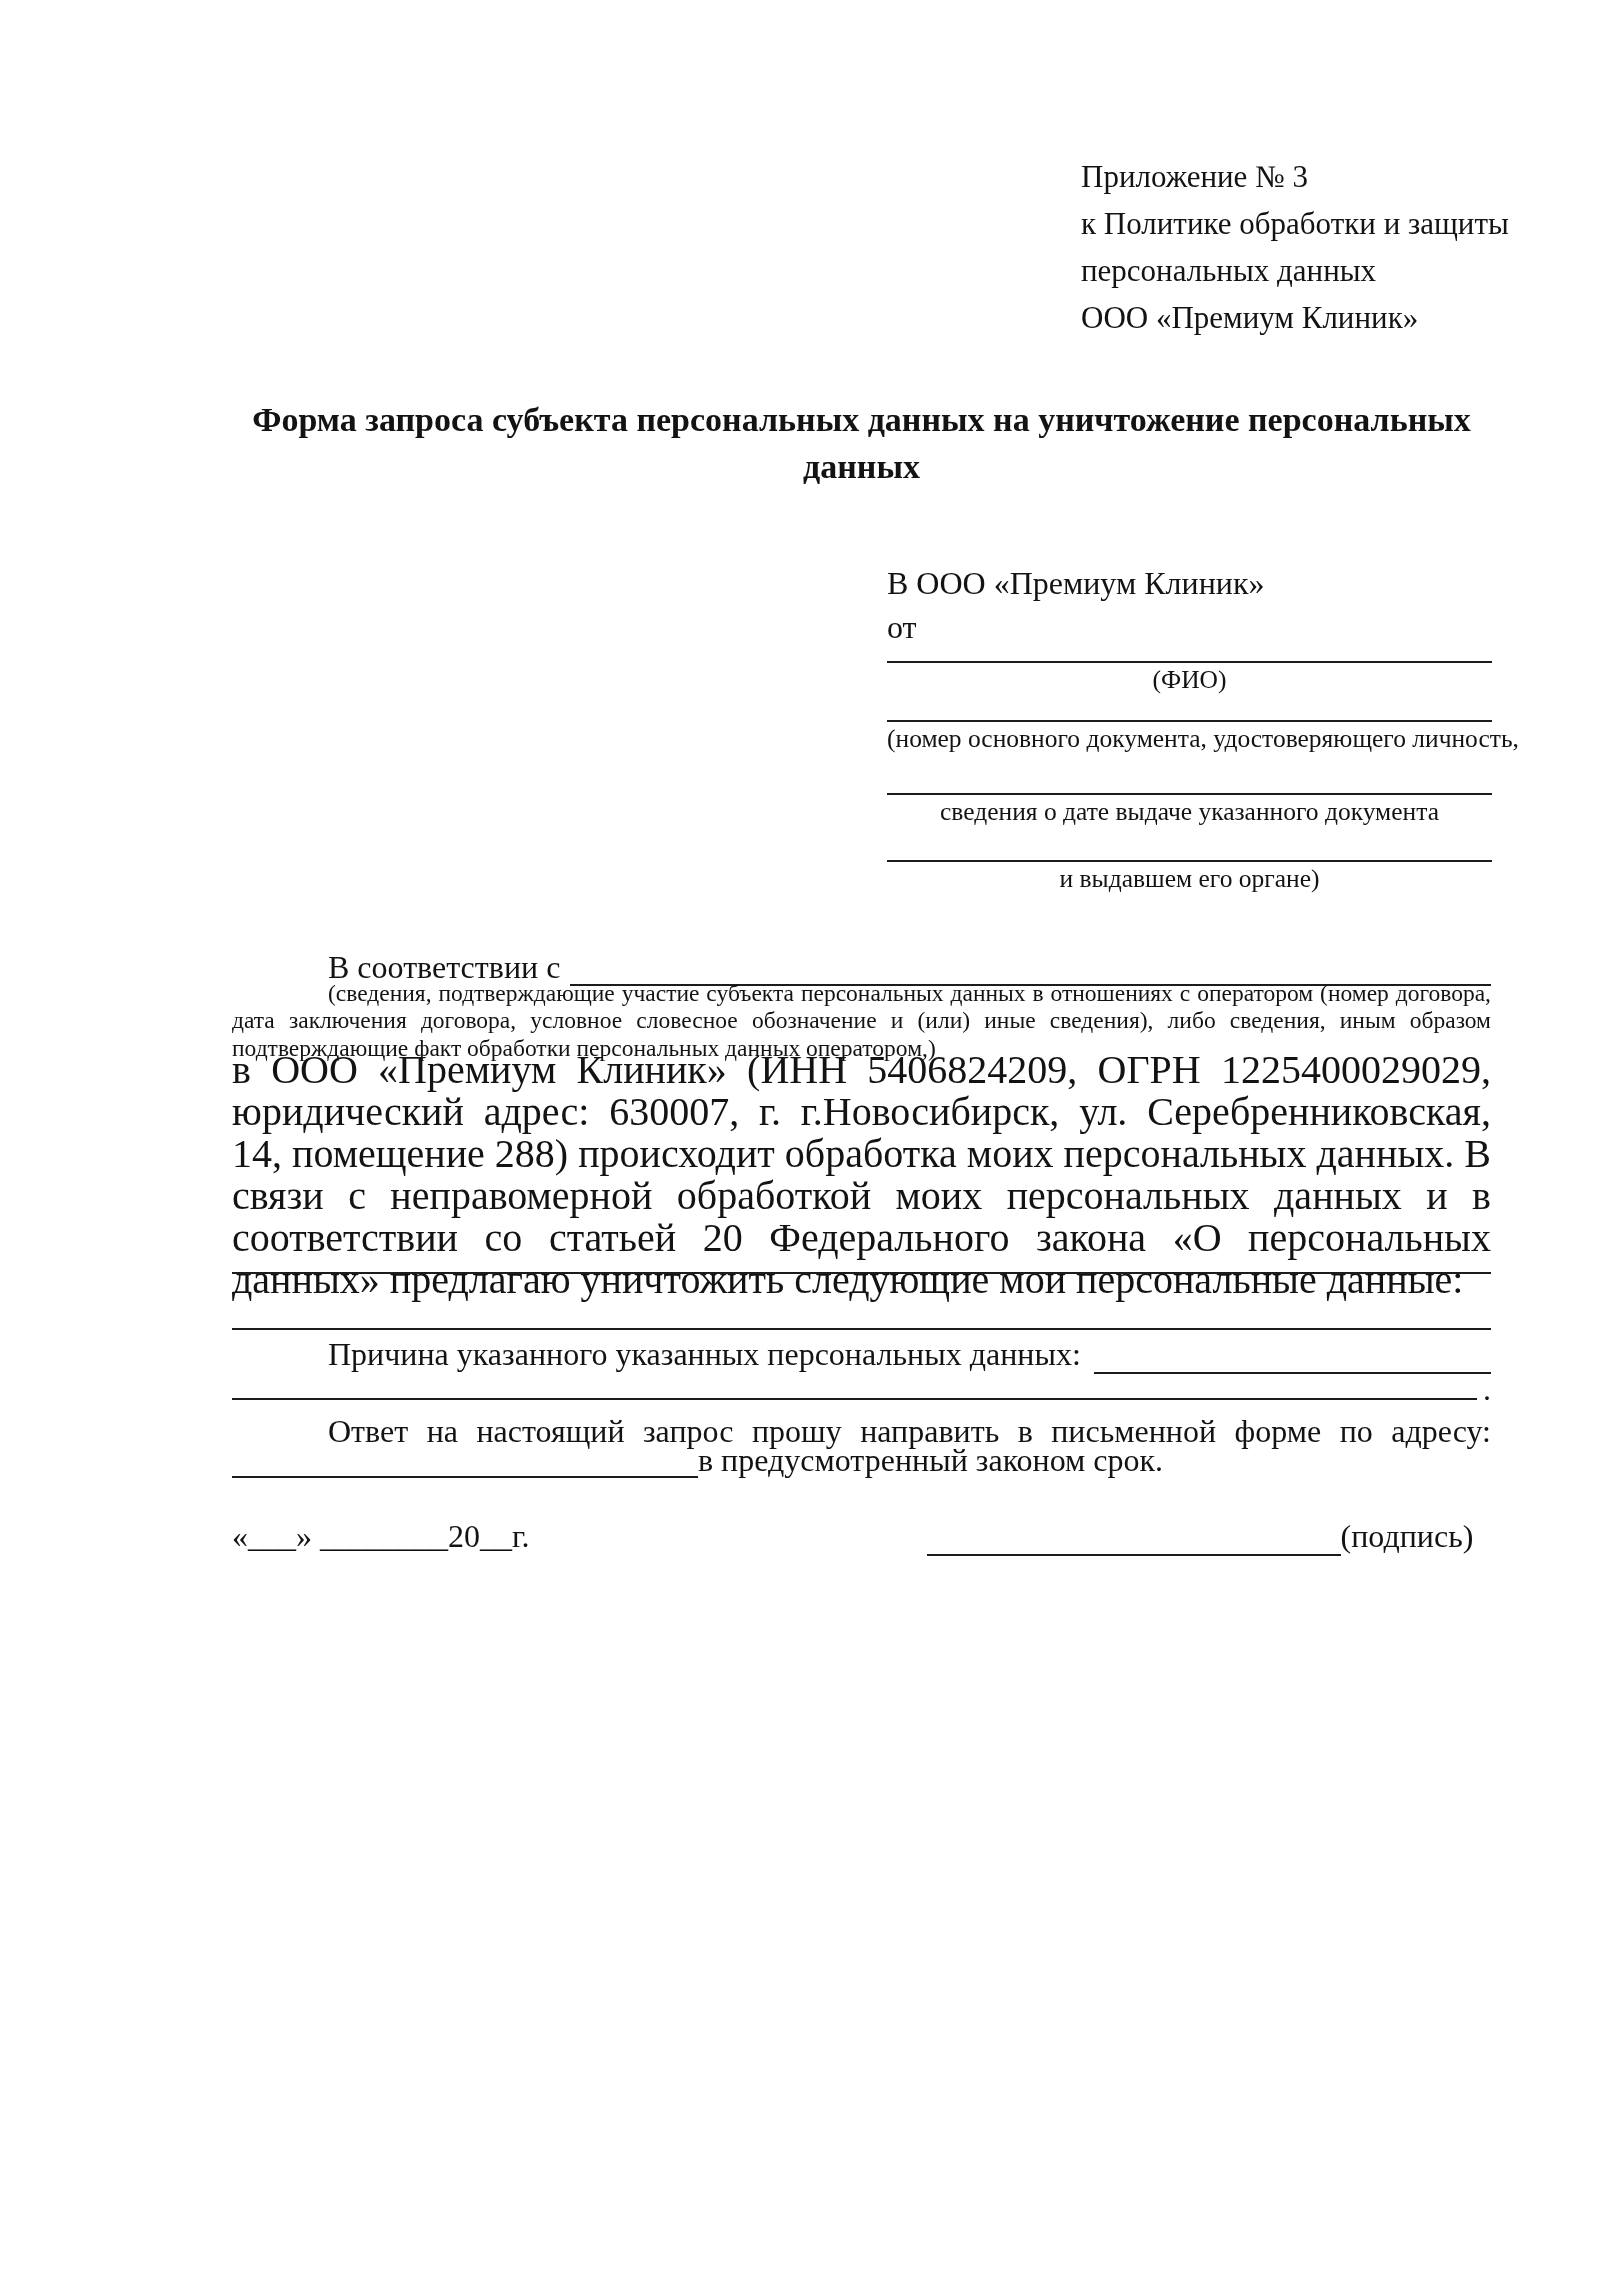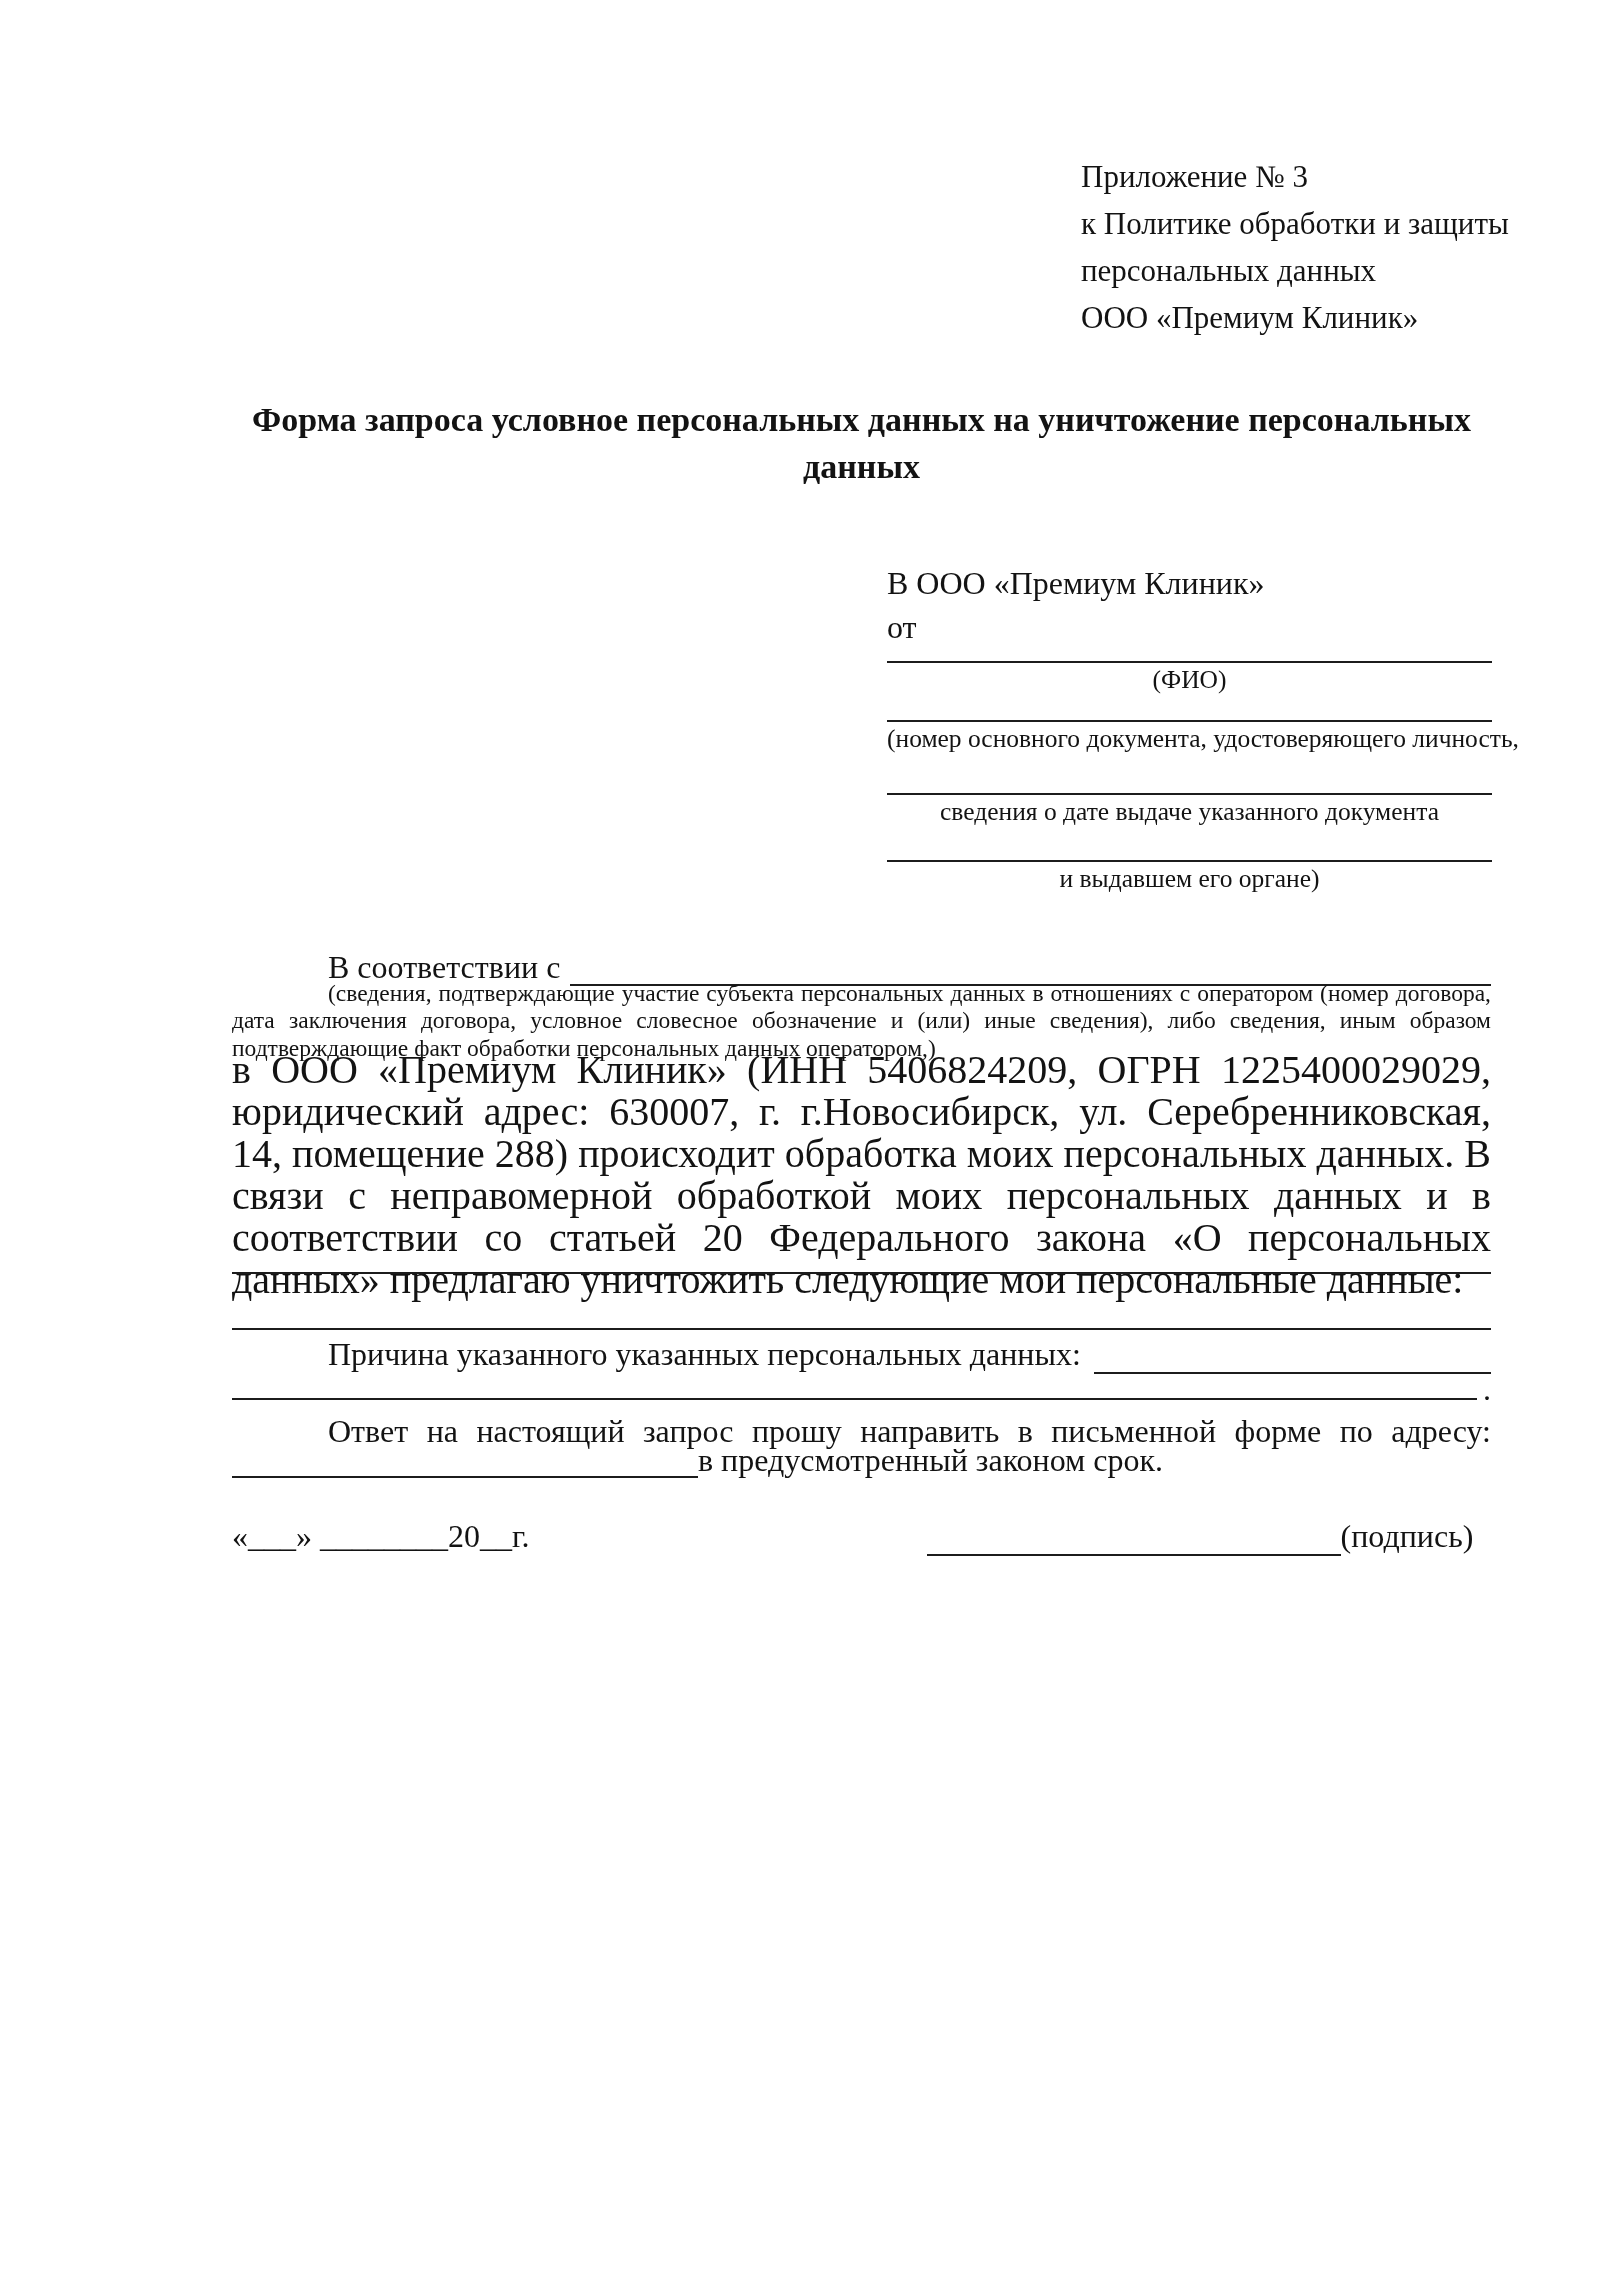--- a/index.html
+++ b/index.html
@@ -88,21 +88,21 @@
 
 <div class="page">
 
   <div class="header-note">
     <div>Приложение № 3</div>
     <div>к Политике обработки и защиты</div>
     <div>персональных данных</div>
     <div>ООО «Премиум Клиник»</div>
   </div>
 
-  <div class="doc-title">Форма запроса условное персональных данных на уничтожение персональных данных</div>
+  <div class="doc-title">Форма запроса субъекта персональных данных на уничтожение персональных данных</div>
 
   <div class="addressee">
     <div class="addr-line">В ООО «Премиум Клиник»</div>
     <div class="addr-line">от</div>
     <div class="blank f-fio"></div>
     <div class="caption">(ФИО)</div>
     <div class="blank f-doc1"></div>
     <div class="caption">(номер основного документа, удостоверяющего личность,</div>
     <div class="blank f-doc2"></div>
     <div class="caption">сведения о дате выдаче указанного документа</div>

